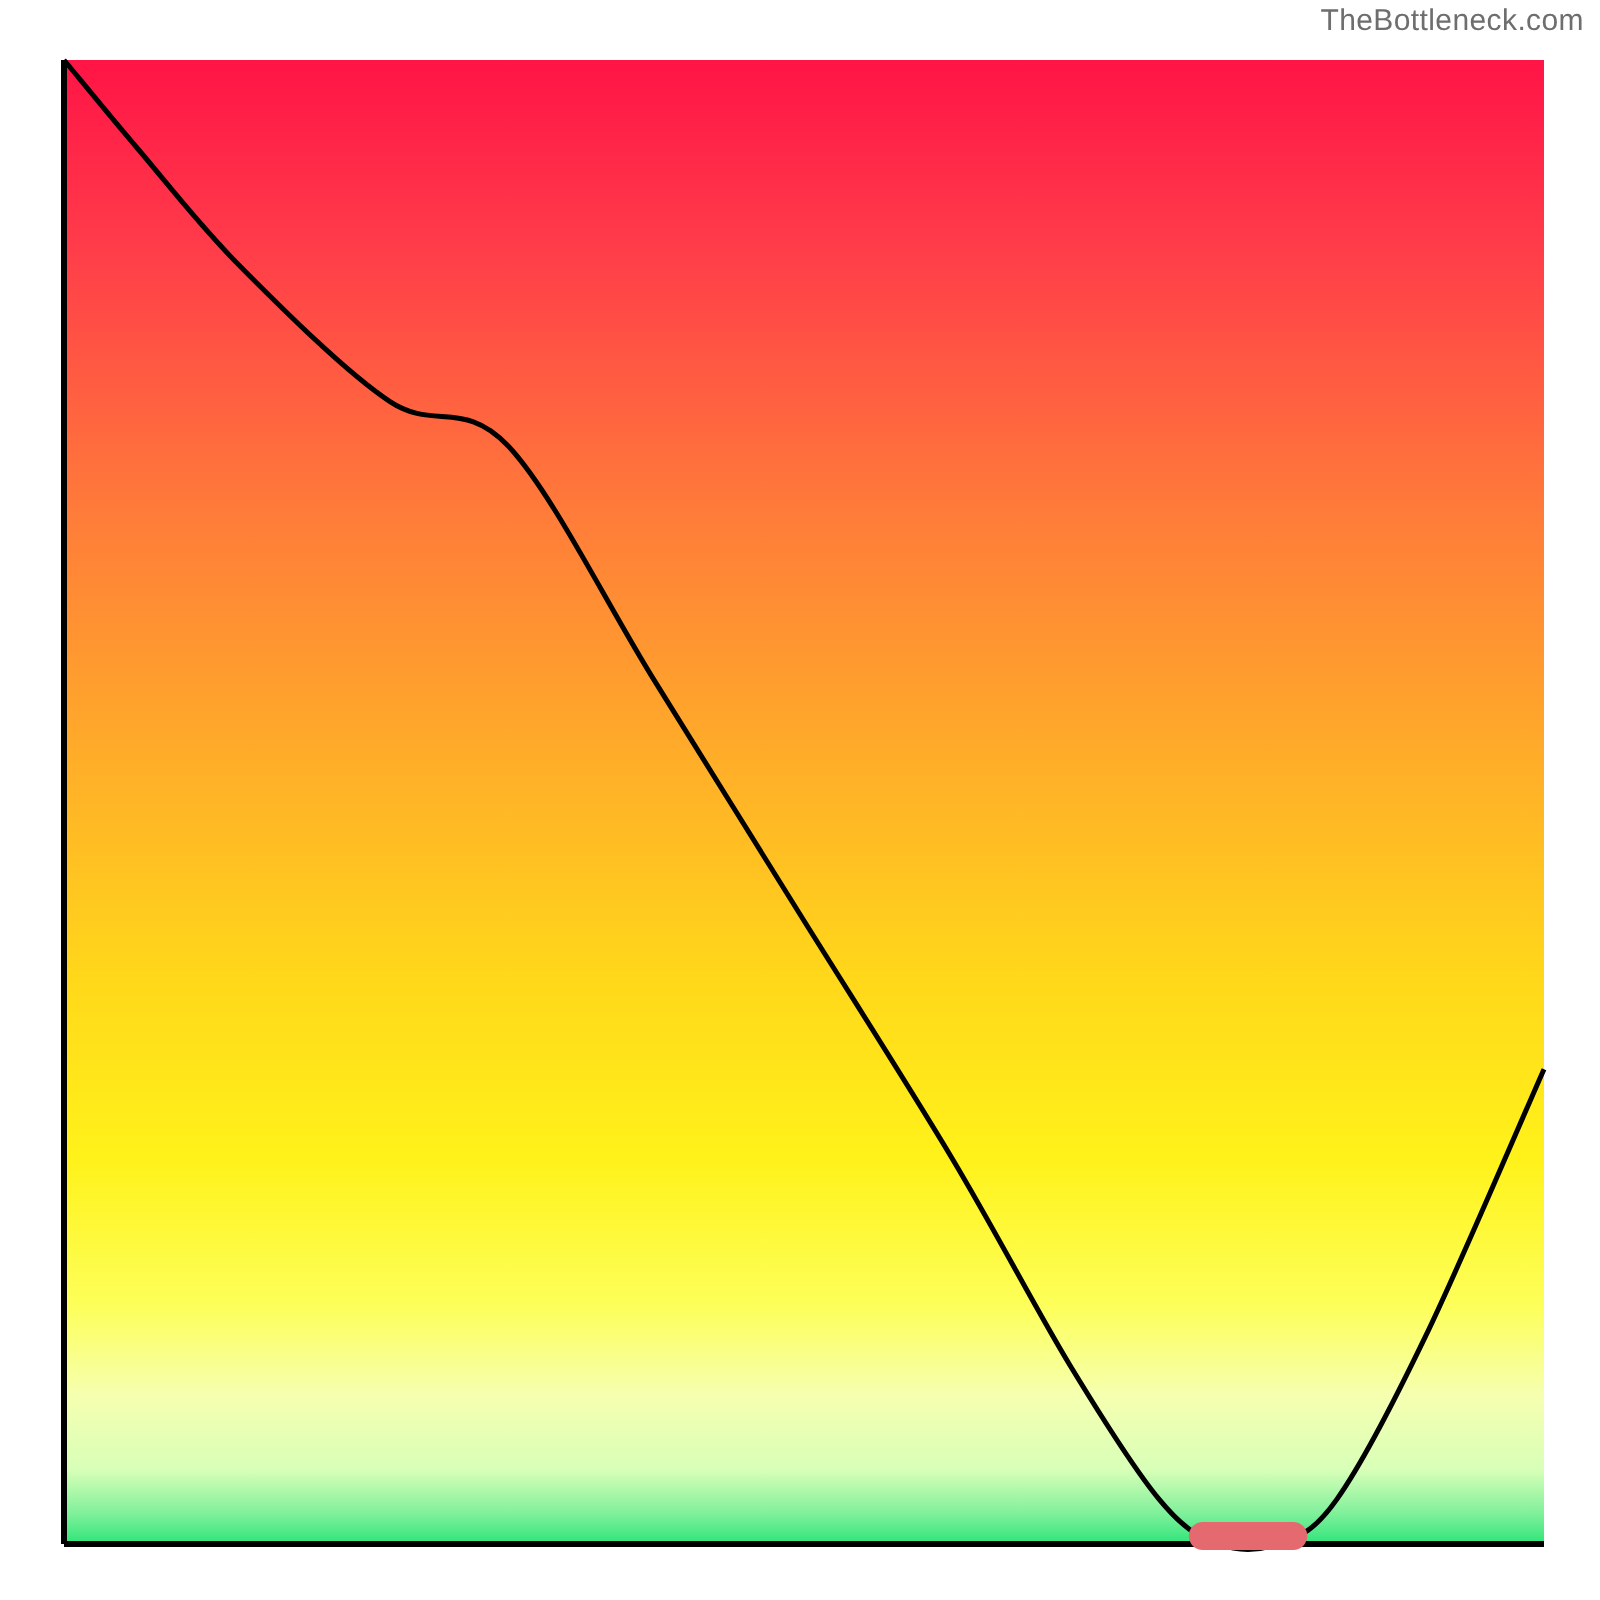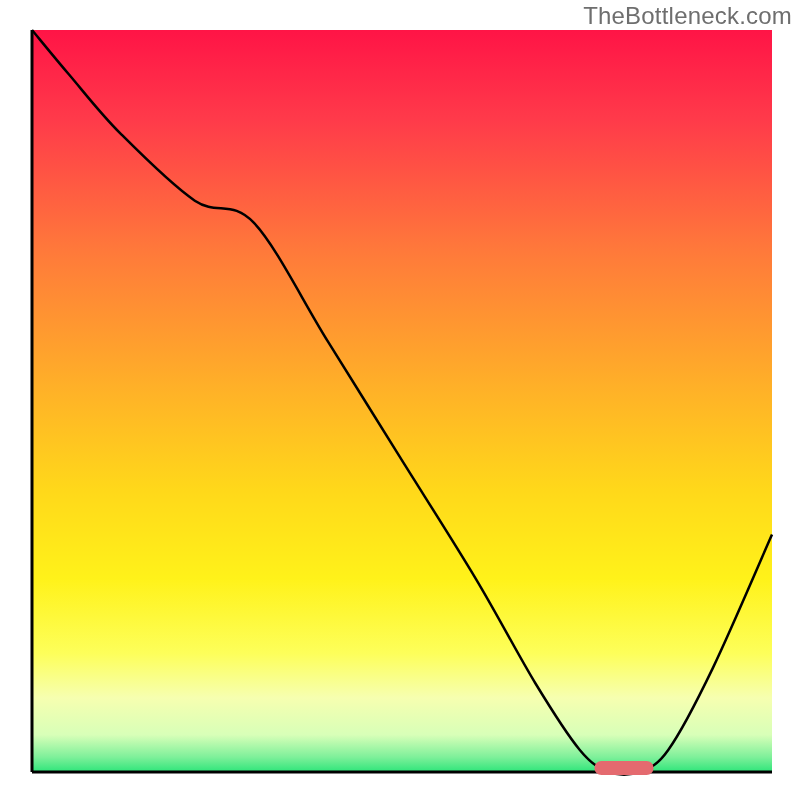--- a/index.html
+++ b/index.html
@@ -13,21 +13,21 @@
   }
   .container {
     position: relative;
     width: 800px;
     height: 800px;
   }
   .watermark {
     position: absolute;
     top: 2px;
     right: 8px;
-    font-size: 24px;
+    font-size: 15px;
     font-weight: 500;
     color: #6e6e6e;
     letter-spacing: 0.2px;
     z-index: 20;
   }
   svg.plot {
     position: absolute;
     left: 0;
     top: 0;
     width: 800px;

